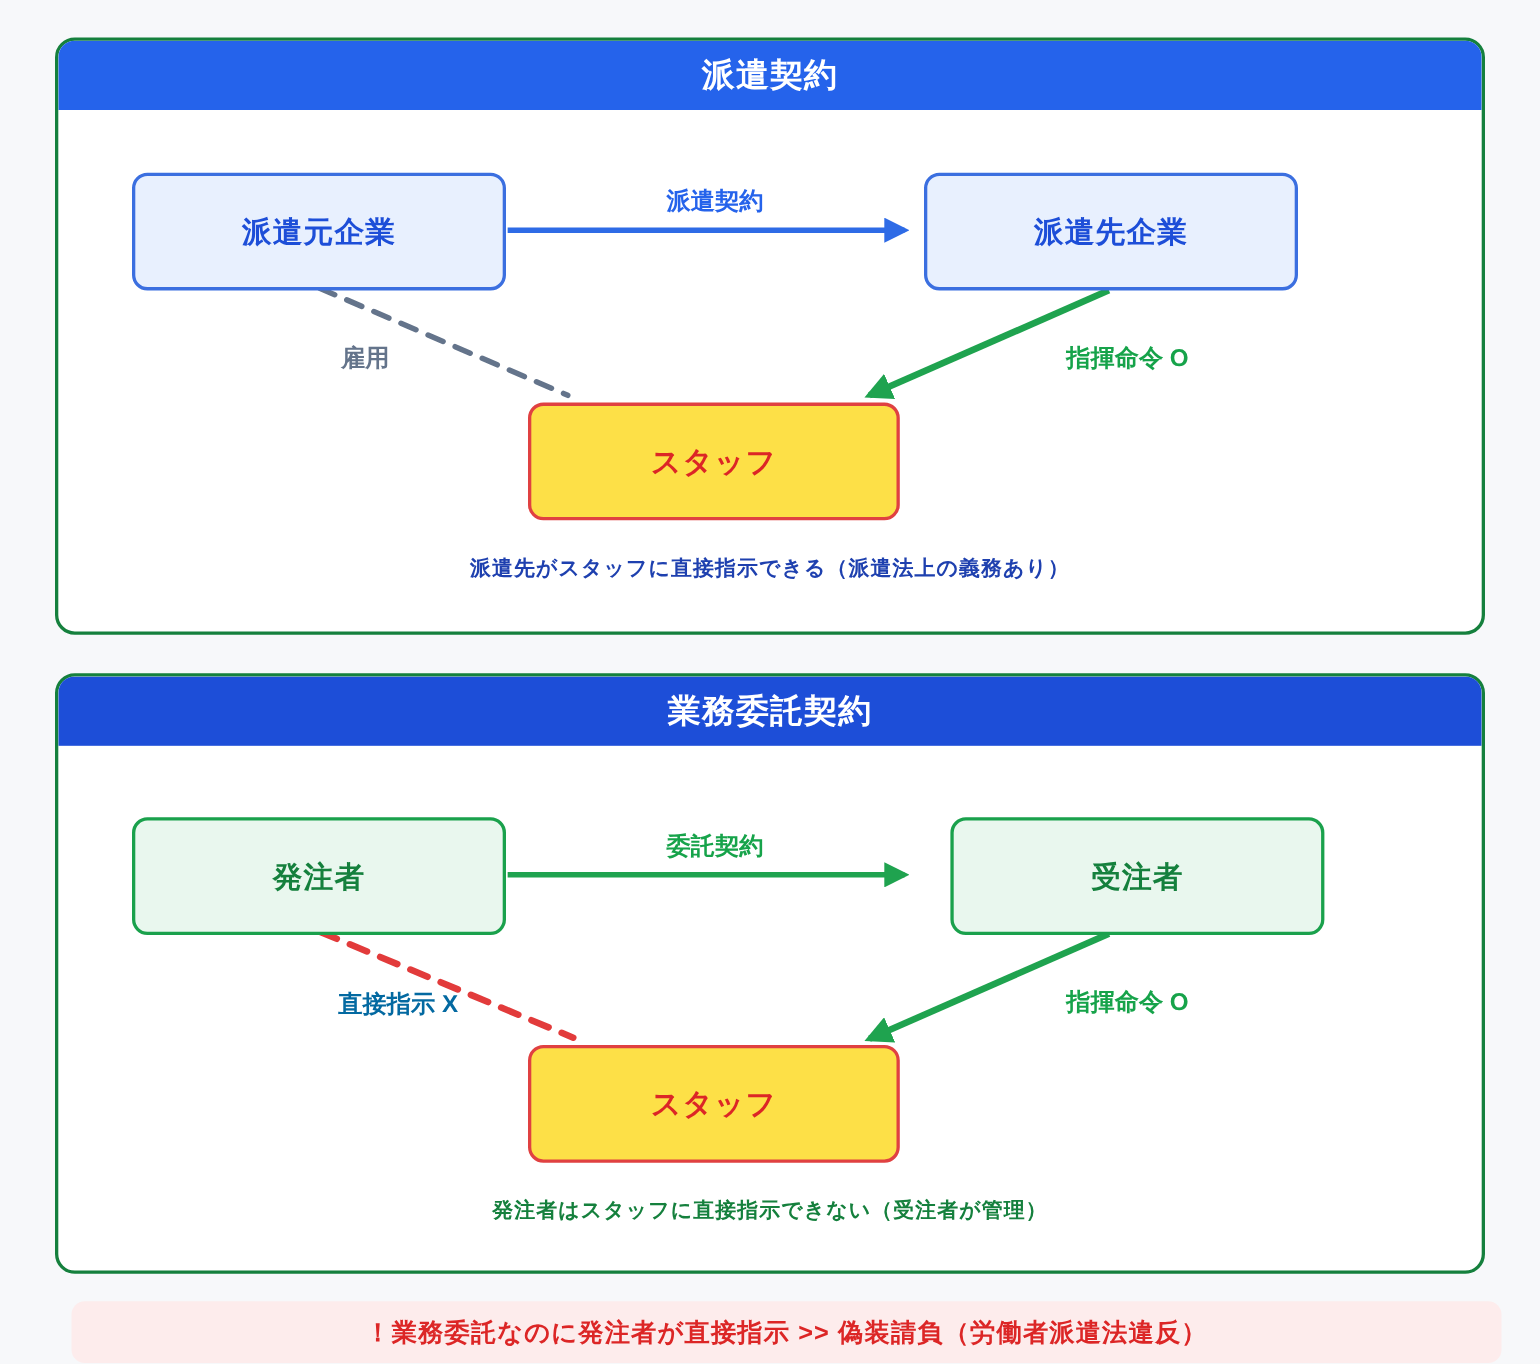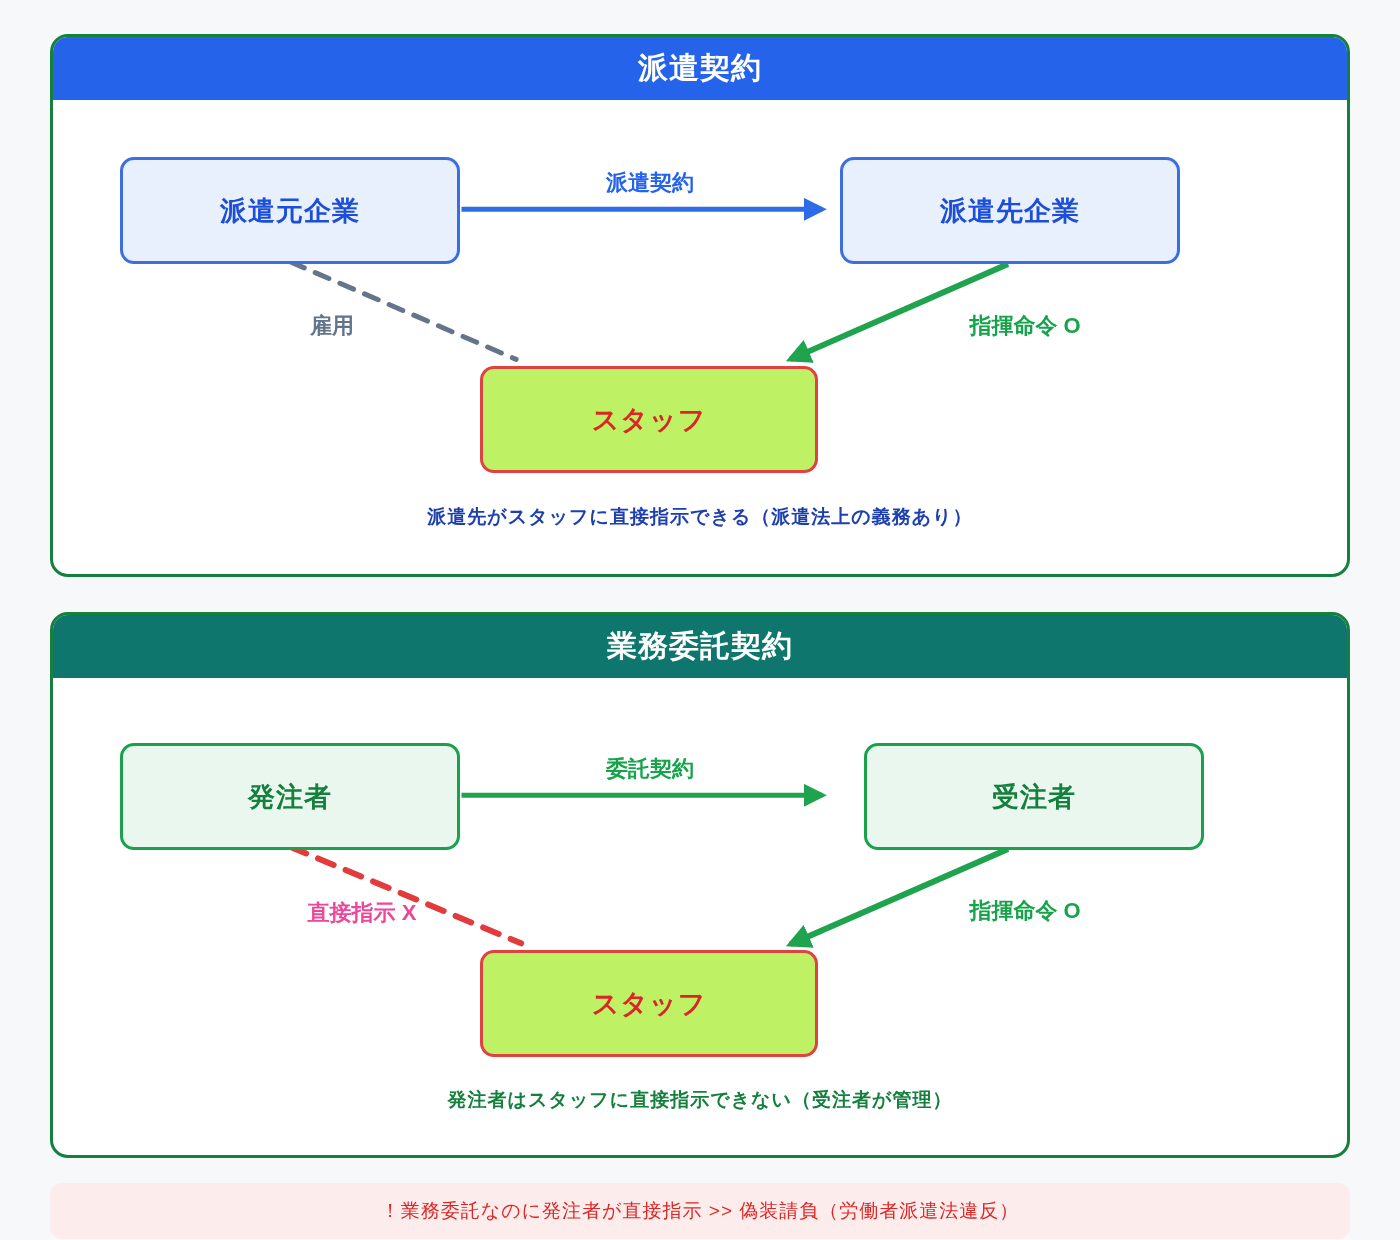--- a/index.html
+++ b/index.html
@@ -30,76 +30,76 @@
     height: 63px;
     display: flex;
     align-items: center;
     justify-content: center;
     color: #ffffff;
     font-size: 30px;
     font-weight: bold;
     letter-spacing: 1px;
   }
   .panel.blue  .panel-header { background: #2563eb; }
-  .panel.green .panel-header { background: #0f766e; text-align: center; }
+  .panel.green .panel-header { background: #1d4ed8; text-align: center; }
   .panel-body { position: relative; width: 100%; height: calc(100% - 63px); }
   .connector-layer { position: absolute; inset: 0; width: 100%; height: 100%; pointer-events: none; }
   .node {
     position: absolute;
     width: 340px;
     height: 107px;
     border-radius: 14px;
     box-sizing: border-box;
     display: flex;
     align-items: center;
     justify-content: center;
     font-size: 27px;
     font-weight: bold;
     letter-spacing: 1px;
   }
   .node.blue-node  { background: #e8f0fe; border: 3px solid #3b6fe0; color: #1d4ed8; }
   .node.green-node { background: #e9f7ee; border: 3px solid #1aa14c; color: #15803d; text-align: center; }
-  .node.red-node   { background: #bef264; border: 3px solid #e04141; color: #dc2626; }
+  .node.red-node   { background: #fde047; border: 3px solid #e04141; color: #dc2626; }
   .edge-label {
     position: absolute;
     transform: translate(-50%, -50%);
     font-size: 22px;
     font-weight: bold;
     white-space: nowrap;
   }
   .edge-label.blue  { color: #2563eb; }
   .edge-label.gray  { color: #64748b; }
   .edge-label.green { color: #16a34a; }
-  .edge-label.red   { color: #ec4899; }
+  .edge-label.red   { color: #0369a1; }
   .caption {
     position: absolute;
     left: 0;
     width: 100%;
     transform: translateY(-50%);
     text-align: center;
     font-size: 19px;
     font-weight: bold;
     letter-spacing: 1px;
   }
   .caption.blue  { color: #1e40af; }
   .caption.green { color: #15803d; }
   .warning-banner {
     position: absolute;
-    left: 50px;
+    left: 65px;
     top: 1183px;
     width: 1300px;
     height: 56px;
     border-radius: 12px;
     background: #fdecec;
     display: flex;
     align-items: center;
     justify-content: center;
     color: #dc2626;
-    font-size: 19px;
-    font-weight: normal;
+    font-size: 23px;
+    font-weight: bold;
     letter-spacing: 1px;
   }
 </style>
 </head>
 <body>
 
 <div class="stage">
 
   <section class="panel blue">
     <div class="panel-header">

